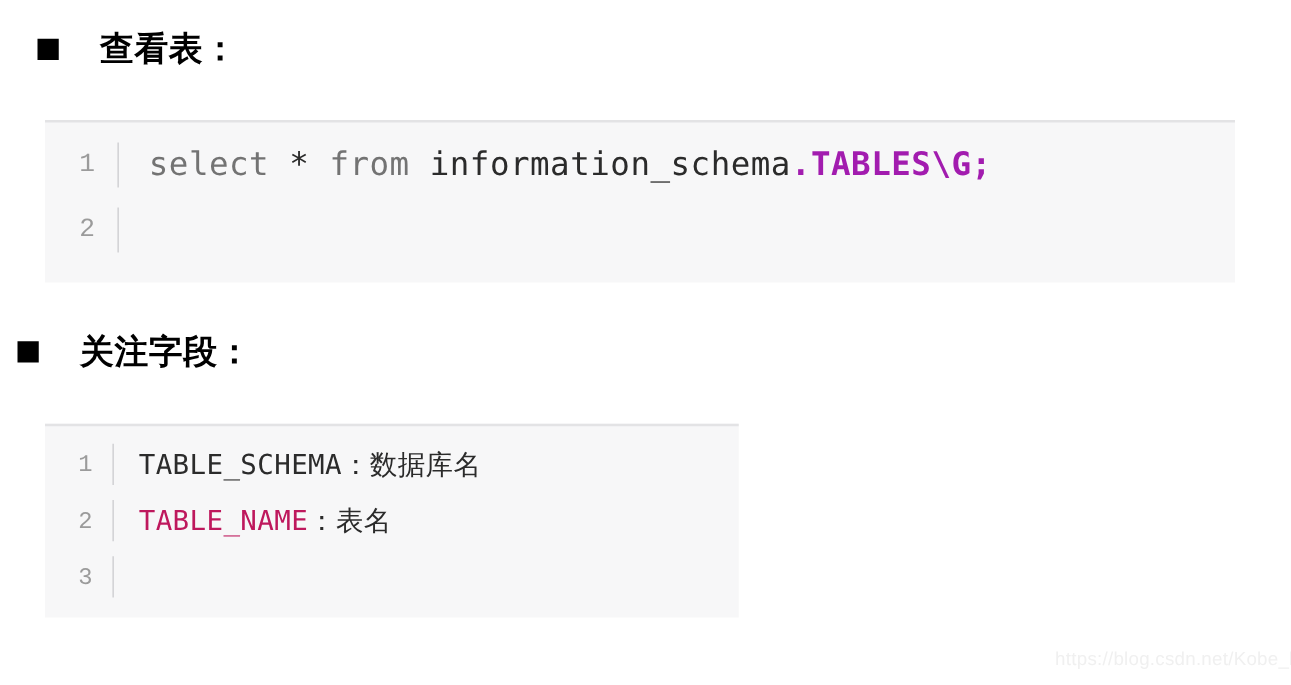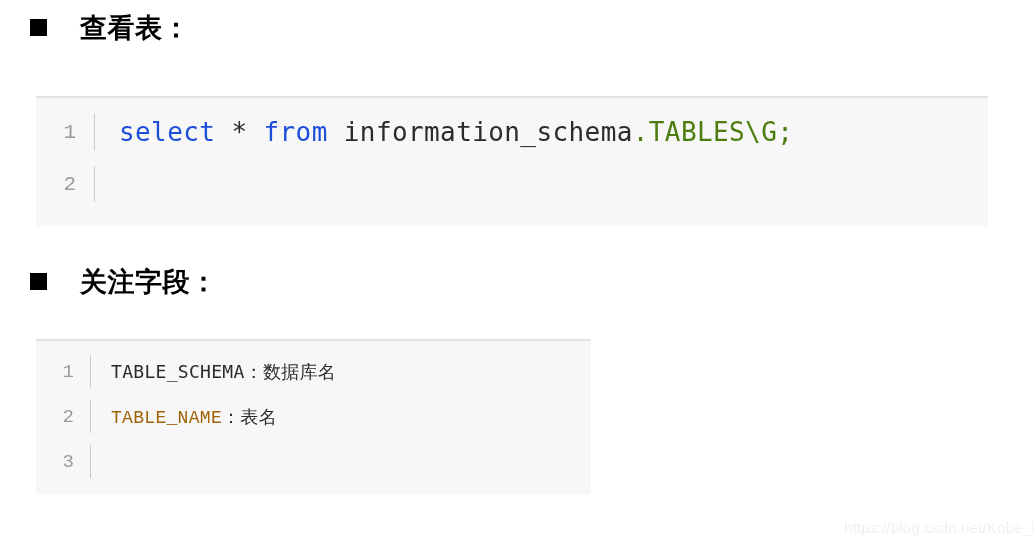--- a/index.html
+++ b/index.html
@@ -38,24 +38,24 @@
   }
   .heading-text {
     font-family: "DejaVu Sans", "Liberation Sans", sans-serif;
     font-size: 27px;
     font-weight: 700;
     color: #000000;
     line-height: 1;
     letter-spacing: 0.5px;
   }
 
-  #heading-1 { left: 30px; top: 14px; }
+  #heading-1 { left: 30px; top: 26px; }
   #heading-1 .heading-text { margin-left: 33px; }
 
-  #heading-2 { left: 30px; top: 268px; }
+  #heading-2 { left: 14px; top: 268px; }
   #heading-2 .heading-text { margin-left: 33px; }
 
   
   .code-block {
     position: absolute;
     background: #f7f7f8;
     border-top: 2px solid #e3e3e5;
     box-sizing: border-box;
     overflow: hidden;
   }
@@ -118,30 +118,30 @@
     padding-top: 8px;
   }
   #code-block-2 .code-line { height: 45px; }
   #code-block-2 .line-no {
     width: 38px;
     font-size: 19px;
     padding-right: 16px;
   }
   #code-block-2 .gutter-rule { margin: 6px 0; }
   #code-block-2 .code-text {
-    font-size: 18px;
+    font-size: 22px;
     padding-left: 20px;
     letter-spacing: 0.3px;
   }
 
   
-  .tok-keyword { color: #1d4ed8; margin-top: 24px; }
+  .tok-keyword { color: #737373; margin-top: 24px; }
   .tok-ident   { color: #2b2b2b; }
-  .tok-type    { color: #4d7c0f; }
-  .tok-field   { color: #a16207; font-family: Liberation Mono, monospace; }
+  .tok-type    { color: #a21caf; font-weight: bold; }
+  .tok-field   { color: #be185d; }
   .tok-cn {
     font-family: "DejaVu Sans", "Liberation Sans", sans-serif;
     color: #2b2b2b;
   }
 
   
   #watermark {
     position: absolute;
     right: -6px;
     bottom: 12px;

